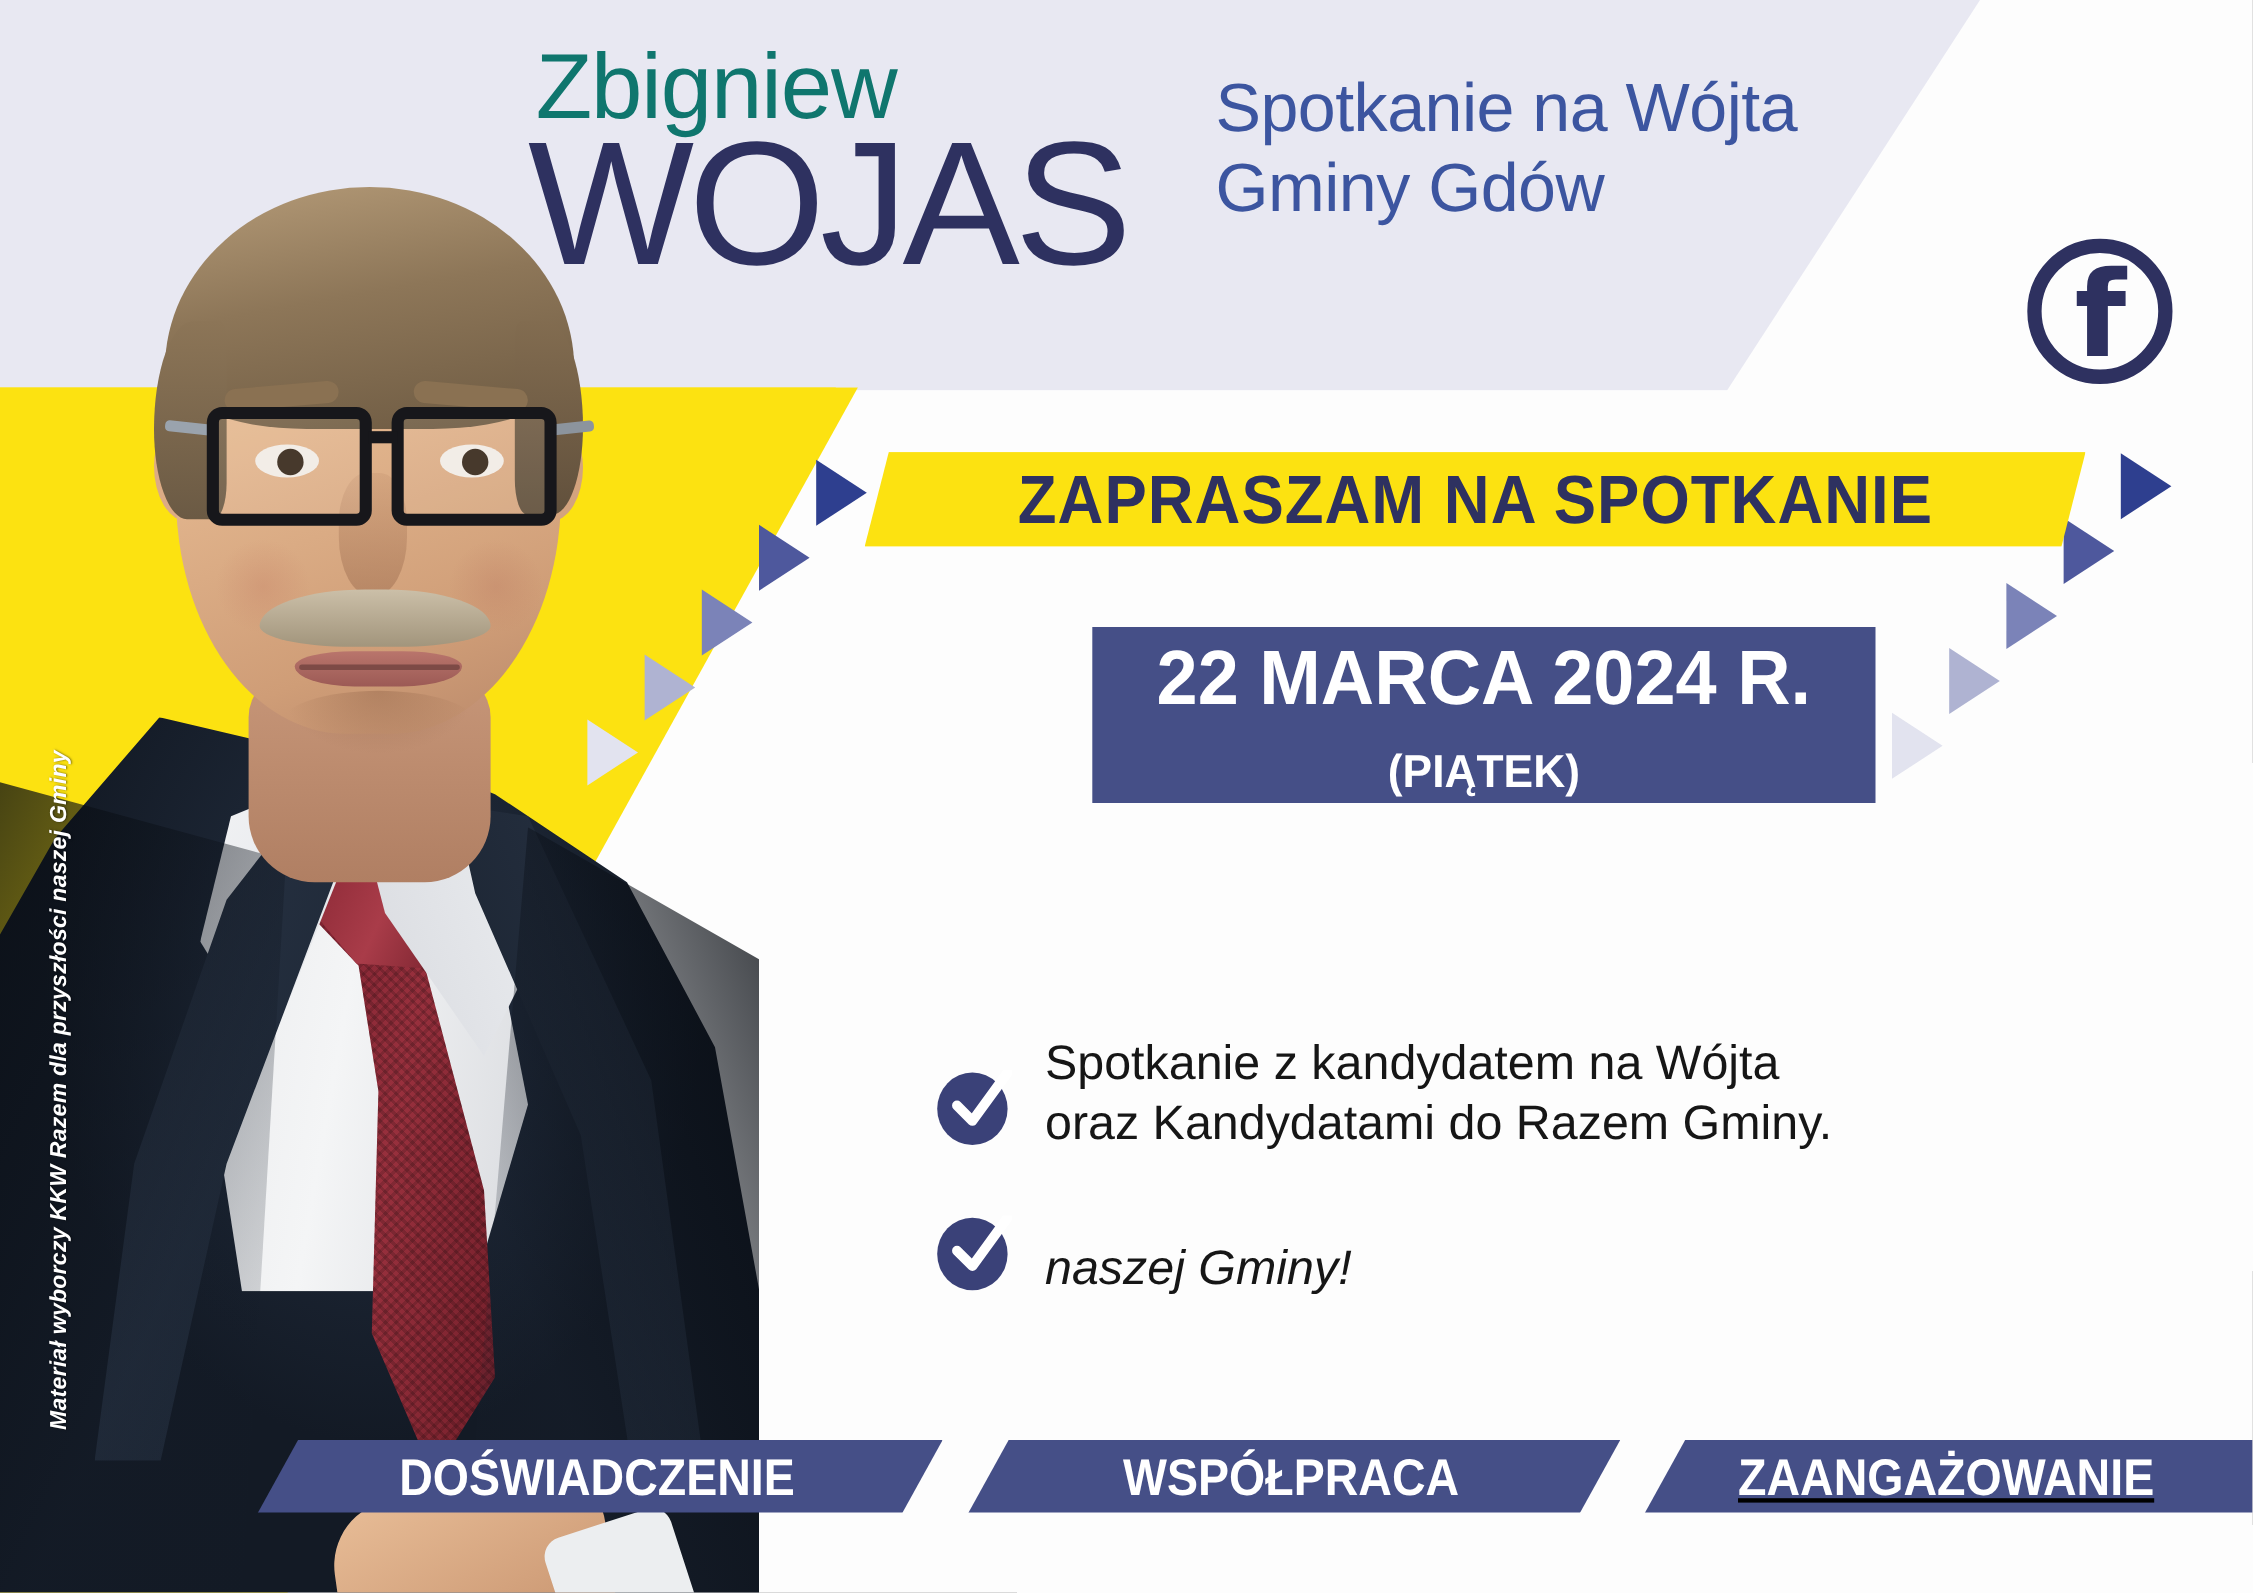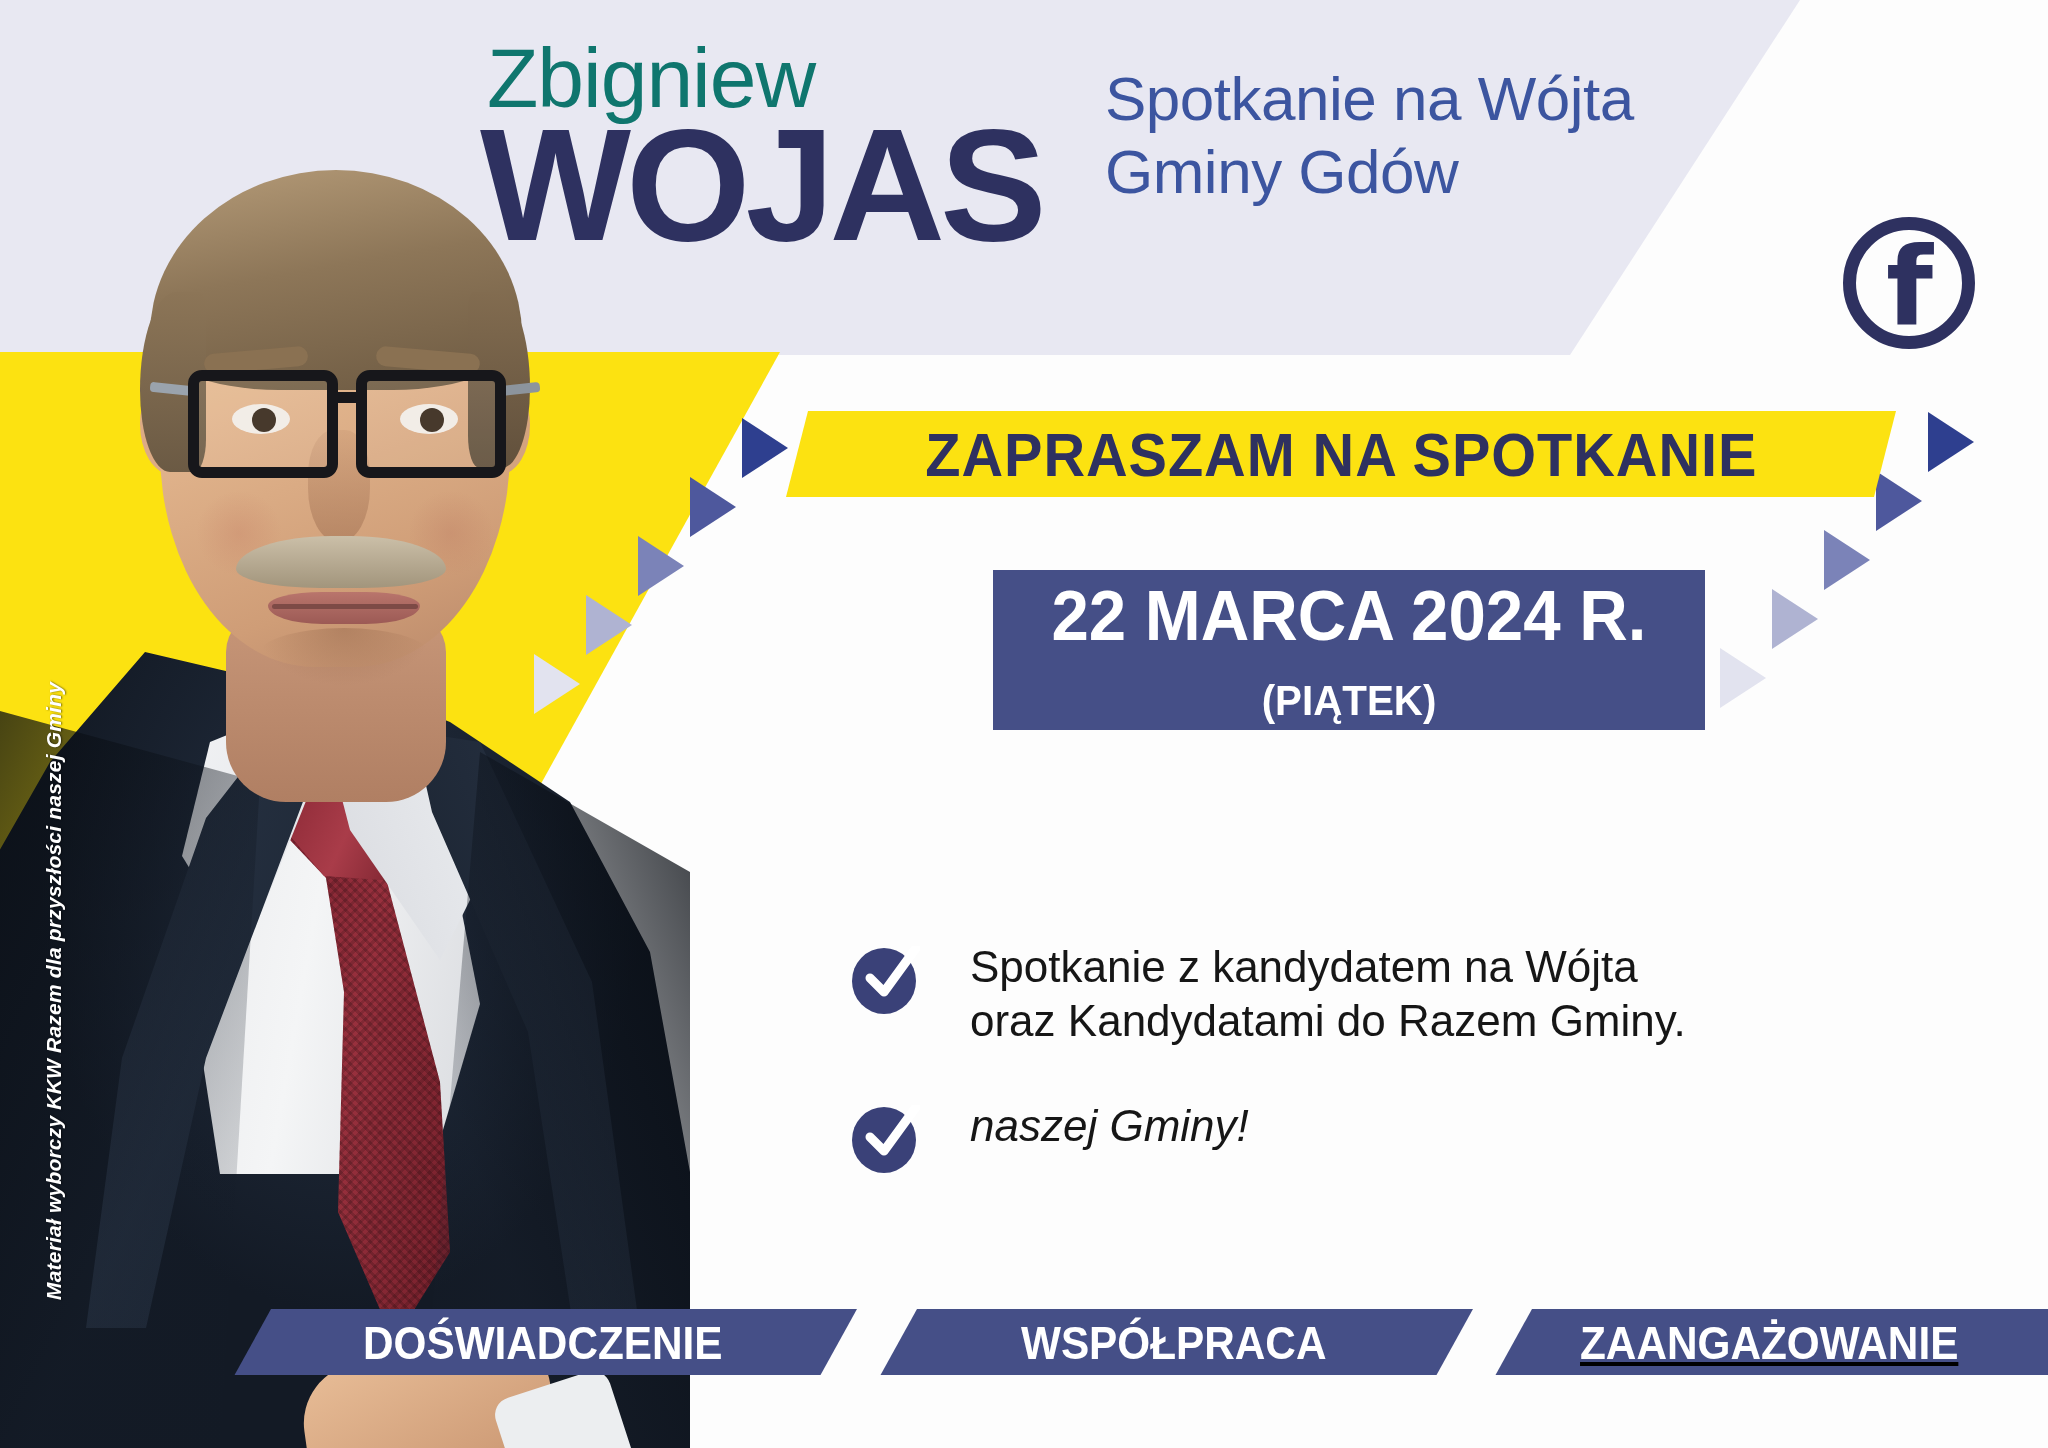--- a/index.html
+++ b/index.html
@@ -180,21 +180,21 @@
     text-shadow:0 1px 2px rgba(0,0,0,.55);
   }
 
   
   .first-name {
     position:absolute; left:487px; top:30px;
     font-size:84px; font-weight:400; color:#0f766e; letter-spacing:-1px;
   }
   .last-name {
     position:absolute; left:480px; top:105px;
-    font-size:160px; font-weight:bold; color:#2E3160;
+    font-size:160px; font-weight:normal; color:#2E3160;
     letter-spacing:-5px; line-height:1;
   }
   .role {
     position:absolute; left:1105px; top:62px;
     font-size:62px; font-weight:400; color:#3C55A0;
     line-height:1.18; letter-spacing:-.5px;
   }
 
   
   .fb {
@@ -236,21 +236,21 @@
     position:absolute; left:920px; top:708px; width:862px; height:180px;
     background:#FCE211;
     display:flex; flex-direction:column; align-items:center; justify-content:flex-end;
     padding-bottom:14px;
   }
   .venue-time { font-size:46px; font-weight:bold; color:#141414; transform:scaleX(.94); }
   .venue-place { font-size:46px; font-weight:bold; color:#141414; margin-top:10px; transform:scaleX(.94); }
 
   
   .bullets { position:absolute; left:850px; top:940px; width:1060px; }
-  .bullet { display:flex; align-items:flex-start; margin-bottom:52px;gap:20px; }
+  .bullet { display:flex; align-items:flex-end; margin-bottom:52px; }
   .check {
     flex:0 0 auto; position:relative; width:74px; height:80px; margin-right:26px;
   }
   .check .disc { position:absolute; left:2px; top:8px; width:64px; height:66px; background:#3A4178; border-radius:50%; }
   .check .tick { position:absolute; left:14px; top:6px; width:56px; height:62px; }
   .bullet-text { font-size:44px; line-height:1.22; color:#161616; }
   .bullet-text.italic { font-style:italic; }
 
   
   .bottom { position:absolute; left:0; bottom:63px; width:2048px; height:76px; }

